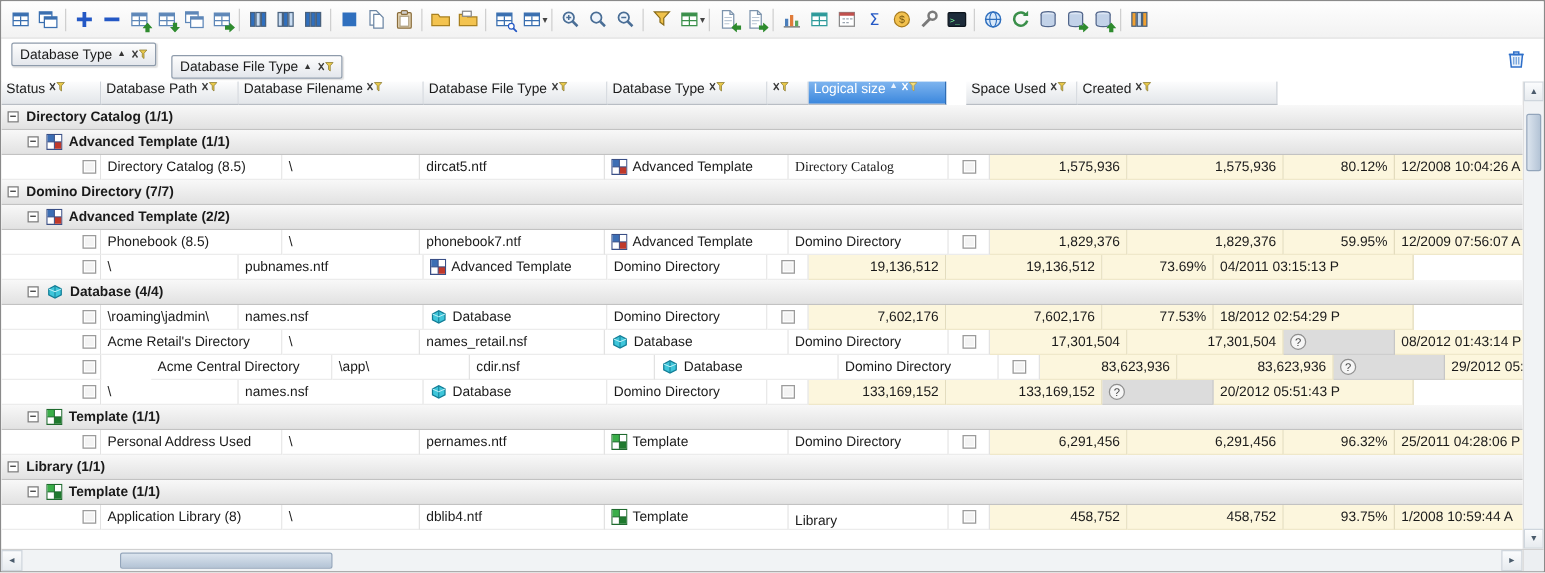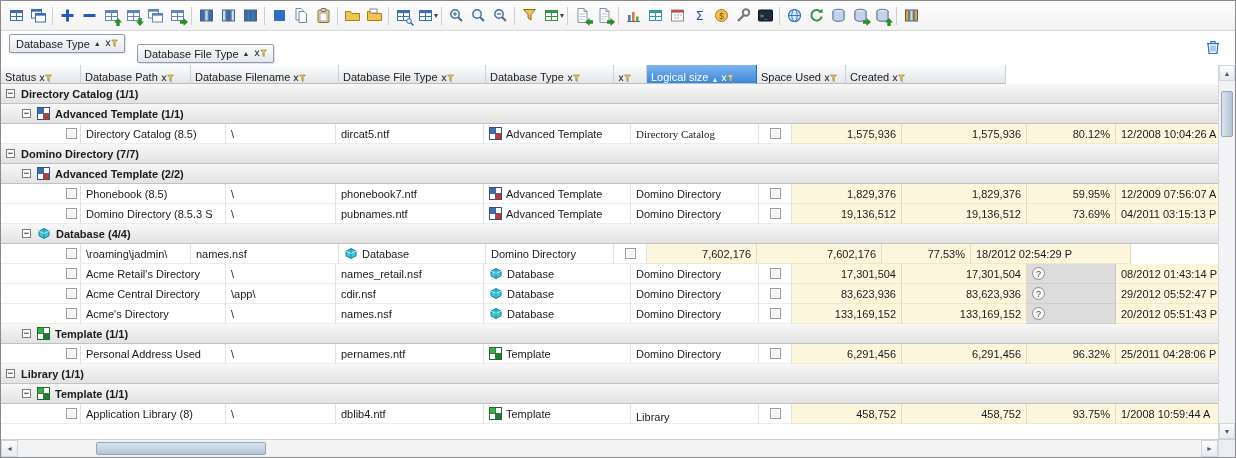--- a/index.html
+++ b/index.html
@@ -25,21 +25,21 @@
     padding:0 6px;font-size:11px;box-shadow:1px 1px 1px rgba(0,0,0,0.12);}
   .chip1{left:8px;top:3px;}
   .chip2{left:136px;top:13px;}
   .chip .sort-arrow{font-size:7px;color:#333;}
   .trash-btn{position:absolute;right:12px;top:6px;width:20px;height:20px;display:flex;
     align-items:center;justify-content:center;}
   
   .grid-area{flex:1 1 auto;display:flex;overflow:hidden;min-height:0;}
   .grid-viewport{flex:1 1 auto;overflow:hidden;position:relative;background:#fff;}
   .grid-header{display:flex;height:19px;}
-  .hcell{height:19px;display:flex;align-items:flex-end;gap:3px;padding:0 3px 0 4px;
+  .hcell{height:19px;display:flex;align-items:flex-start;gap:3px;padding:0 3px 0 4px;
     background:linear-gradient(#fdfdfe,#eef0f2 55%,#e3e6ea);
     border-right:1px solid #cdd2d8;border-bottom:1px solid #b8bdc4;
     font-size:11px;white-space:nowrap;overflow:hidden;flex:0 0 auto;}
   .hcell.sorted{background:linear-gradient(#7fb5ef,#3b87dd);color:#fff;border-right-color:#2f6db4;}
   .hcell .sort-asc{font-size:7px;color:#eaf3ff;}
   .sf-icon{display:flex;align-items:center;}
   .grid-rows{display:flex;flex-direction:column;}
   .grow{height:20px;display:flex;align-items:center;font-weight:bold;
     background:linear-gradient(#f8f8f8,#e2e2e2);border-bottom:1px solid #c2c2c2;white-space:nowrap;}
   .group1{padding-left:5px;}
@@ -484,21 +484,21 @@
           <div class="hcell sorted" style="width: 110px;">
             <span>Logical size</span>
             <span class="sort-asc">▲</span>
             <span class="sf-icon">
               <svg width="13" height="9" viewBox="0 0 13 9">
                 <path d="M1 1.5 L5 7 M5 1.5 L1 7" stroke="#ffffff" stroke-width="1.1" fill="none"></path>
                 <path d="M6.5 1 h6 l-2.3 2.6 v4.2 l-1.4 -1.2 v-3 z" fill="#f5dd7a" stroke="#b09a40" stroke-width="0.6"></path>
               </svg>
             </span>
           </div>
-          <div class="hcell" style="width: 89px;">
+          <div class="hcell" style="width: 89px; margin-left: 16px;">
             <span>Space Used</span>
             <span class="sf-icon">
               <svg width="13" height="9" viewBox="0 0 13 9">
                 <path d="M1 1.5 L5 7 M5 1.5 L1 7" stroke="#3a3a3a" stroke-width="1.1" fill="none"></path>
                 <path d="M6.5 1 h6 l-2.3 2.6 v4.2 l-1.4 -1.2 v-3 z" fill="#e8c84a" stroke="#8a7a30" stroke-width="0.6"></path>
               </svg>
             </span>
           </div>
           <div class="hcell" style="width: 160px;">
             <span>Created</span>
@@ -630,23 +630,20 @@
               <span>59.95%</span>
             </div>
             <div class="cell cream" style="width: 160px;">
               <span>12/2009 07:56:07 A</span>
             </div>
           </div>
           <div class="drow">
             <div class="cell stat" style="width: 80px;">
               <span class="cb"></span>
             </div>
-            <div class="cell" style="width: 145px;">
-              <span>Domino Directory (8.5.3 S</span>
-            </div>
             <div class="cell" style="width: 110px;">
               <span>\</span>
             </div>
             <div class="cell" style="width: 148px;">
               <span>pubnames.ntf</span>
             </div>
             <div class="cell ftcell" style="width: 147px;">
               <span class="ft-ic">
                 <svg width="13" height="13" viewBox="0 0 13 13">
                   <rect x="0.5" y="0.5" width="12" height="12" fill="#fff" stroke="#3a4f86"></rect>
@@ -766,21 +763,21 @@
               <span class="qbadge">?</span>
             </div>
             <div class="cell cream" style="width: 160px;">
               <span>08/2012 01:43:14 P</span>
             </div>
           </div>
           <div class="drow">
             <div class="cell stat" style="width: 80px;">
               <span class="cb"></span>
             </div>
-            <div class="cell" style="width: 145px;">
+            <div class="cell" style="width: 145px; margin-left: 40px;">
               <span>Acme Central Directory</span>
             </div>
             <div class="cell" style="width: 110px;">
               <span>\app\</span>
             </div>
             <div class="cell" style="width: 148px;">
               <span>cdir.nsf</span>
             </div>
             <div class="cell ftcell" style="width: 147px;">
               <span class="ft-ic">
@@ -807,23 +804,20 @@
             <div class="cell qcell" style="width: 89px;">
               <span class="qbadge">?</span>
             </div>
             <div class="cell cream" style="width: 160px;">
               <span>29/2012 05:52:47 P</span>
             </div>
           </div>
           <div class="drow">
             <div class="cell stat" style="width: 80px;">
               <span class="cb"></span>
-            </div>
-            <div class="cell" style="width: 145px;">
-              <span>Acme's Directory</span>
             </div>
             <div class="cell" style="width: 110px;">
               <span>\</span>
             </div>
             <div class="cell" style="width: 148px;">
               <span>names.nsf</span>
             </div>
             <div class="cell ftcell" style="width: 147px;">
               <span class="ft-ic">
                 <svg width="14" height="13" viewBox="0 0 14 13">

